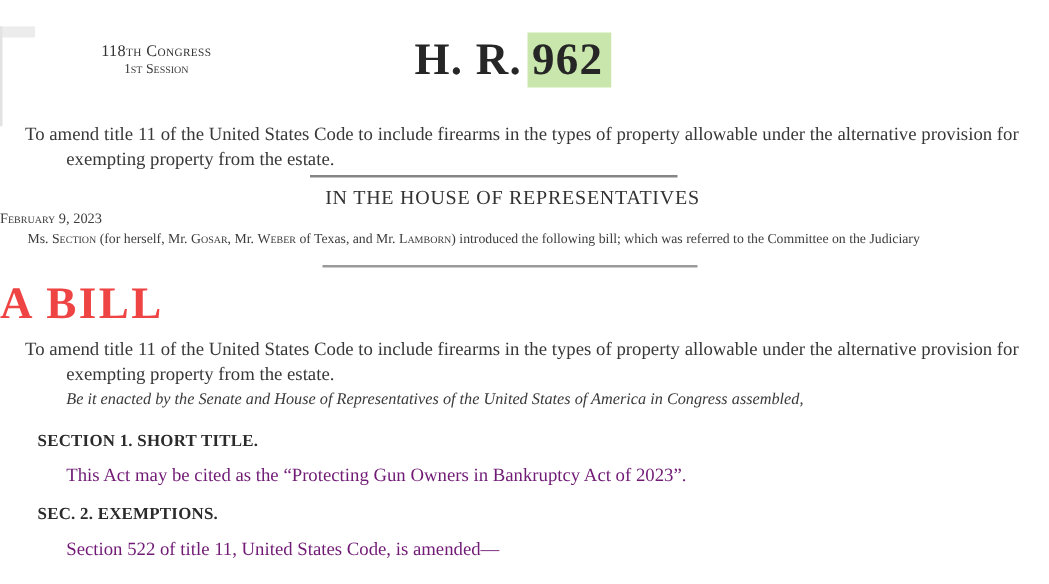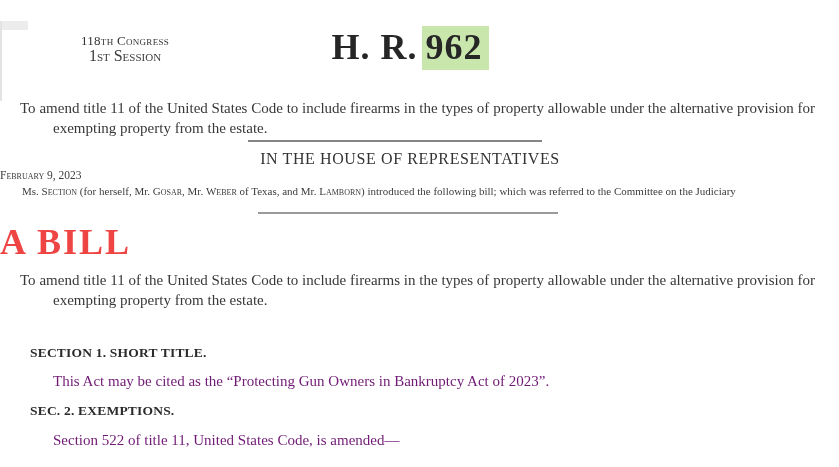--- a/index.html
+++ b/index.html
@@ -20,21 +20,21 @@
   }
   .edge-artifact-left {
     position: absolute; left: 0; top: 0; width: 2px; height: 80px;
     background: #e3e3e3;
   }
   .congress-block {
     position: absolute; left: 60px; top: 12px; width: 130px;
     text-align: center; line-height: 15px;
   }
   .congress-line { font-variant: small-caps; font-size: 13px; color: #333; letter-spacing: .3px; }
-  .session-line  { font-variant: small-caps; font-size: 16px; color: #3c3c3c; }
+  .session-line  { font-variant: small-caps; font-size: 11px; color: #3c3c3c; }
   .bill-number-line {
     position: absolute; left: 0; top: 5px; width: 820px;
     text-align: center; font-size: 36px; font-weight: bold;
     color: #262626; letter-spacing: 1px;
   }
   .bill-number-highlight { display: inline-block; padding: 0 6px 2px 4px; margin-left: 4px; }
   .preamble {
     position: absolute; left: 20px; width: 795px;
     font-size: 15px; line-height: 20px; text-align: justify;
     padding-left: 33px; text-indent: -33px; color: #383838;
@@ -103,20 +103,21 @@
   <div class="chamber-heading">IN THE HOUSE OF REPRESENTATIVES</div>
   <div class="date-line">February 9, 2023</div>
   <div class="sponsor-line"><span>Ms. </span><span class="sc">Section</span><span> (for herself, Mr. </span><span class="sc">Gosar</span><span>, Mr. </span><span class="sc">Weber</span><span> of Texas, and Mr. </span><span class="sc">Lamborn</span><span>) introduced the following bill; which was referred to the Committee on the Judiciary</span></div>
 
   <div class="rule rule-2"></div>
 
   <div class="bill-heading">A BILL</div>
 
   <div class="preamble preamble-bill">To amend title 11 of the United States Code to include firearms in the types of property allowable under the alternative provision for exempting property from the estate.</div>
 
+  <div class="enacting-clause">Be it enacted by the Senate and House of Representatives of the United States of America in Congress assembled,</div>
 
   <div class="sec-heading sec1-heading">SECTION 1. SHORT TITLE.</div>
   <div class="sec-text sec1-text">This Act may be cited as the “Protecting Gun Owners in Bankruptcy Act of 2023”.</div>
 
   <div class="sec-heading sec2-heading">SEC. 2. EXEMPTIONS.</div>
   <div class="sec-text sec2-text">Section 522 of title 11, United States Code, is amended—</div>
 
 </div>
 
 </body></html>

